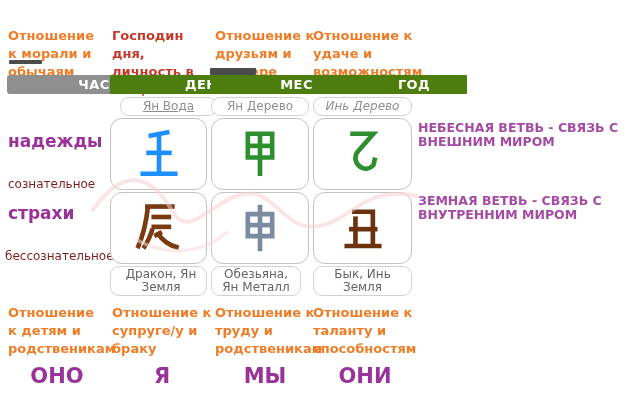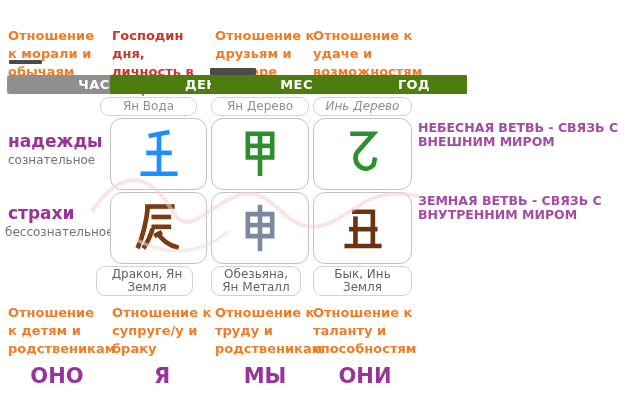--- a/index.html
+++ b/index.html
@@ -29,46 +29,46 @@
   .hdr.hour{left:7px;width:78px;background:#8F8F8F;border-radius:3px;}
   .hdr.pill{background:#4d7c0f;border-radius:1px;}
   .hdr.day{left:110px;width:97px;}
   .hdr.month{left:211px;width:98px;}
   .hdr.year{left:313px;width:106px;}
 
   
   .elem{position:absolute;top:97px;height:17px;line-height:17px;text-align:center;
         background:#fff;border:1px solid #d2d2d2;border-radius:9px;
         font-size:12px;color:#8f8f8f;z-index:2;}
-  .elem.day{left:100px;width:95px;}
+  .elem.day{left:120px;width:95px;text-decoration:underline;}
   .elem.month{left:211px;width:96px;}
   .elem.year{left:313px;width:97px;font-style:italic;}
 
   
   .bigbox{position:absolute;height:70px;background:#fff;border:1px solid #c2c2c2;
           border-radius:12px;display:flex;align-items:center;justify-content:center;z-index:2;}
   .row-stem{top:118px;}
   .row-branch{top:192px;}
   .bb-day{left:110px;width:95px;}
   .bb-month{left:211px;width:96px;}
   .bb-year{left:313px;width:97px;}
   .bigbox svg{display:block;}
 
   
   .animal{position:absolute;top:266px;height:30px;background:#fff;border:1px solid #d2d2d2;
           border-radius:9px;display:flex;align-items:center;justify-content:center;
           text-align:center;font-size:12px;line-height:13px;color:#636363;padding:0 3px;
           box-sizing:border-box;z-index:2;}
-  .an-day{left:96px;width:97px;padding-left:8px;}
+  .an-day{left:110px;width:97px;padding-left:8px;}
   .an-month{left:211px;width:90px;}
   .an-year{left:313px;width:99px;}
 
   
   .purple-big{position:absolute;font-size:17px;font-weight:bold;color:#993399;}
-  .orange-sub{position:absolute;font-size:12px;color:#737373;}
+  .orange-sub{position:absolute;font-size:12px;color:#7f1d1d;margin-top:24px;}
   .hopes{left:8px;top:131px;}
   .conscious{left:8px;top:153px;}
   .fears{left:8px;top:203px;}
   .unconscious{left:5px;top:225px;}
 
   
   .rlabel{position:absolute;left:418px;width:202px;font-size:12.5px;font-weight:bold;
           line-height:14px;color:#A44BA4;}
   .r1{top:121px;}
   .r2{top:194px;}

